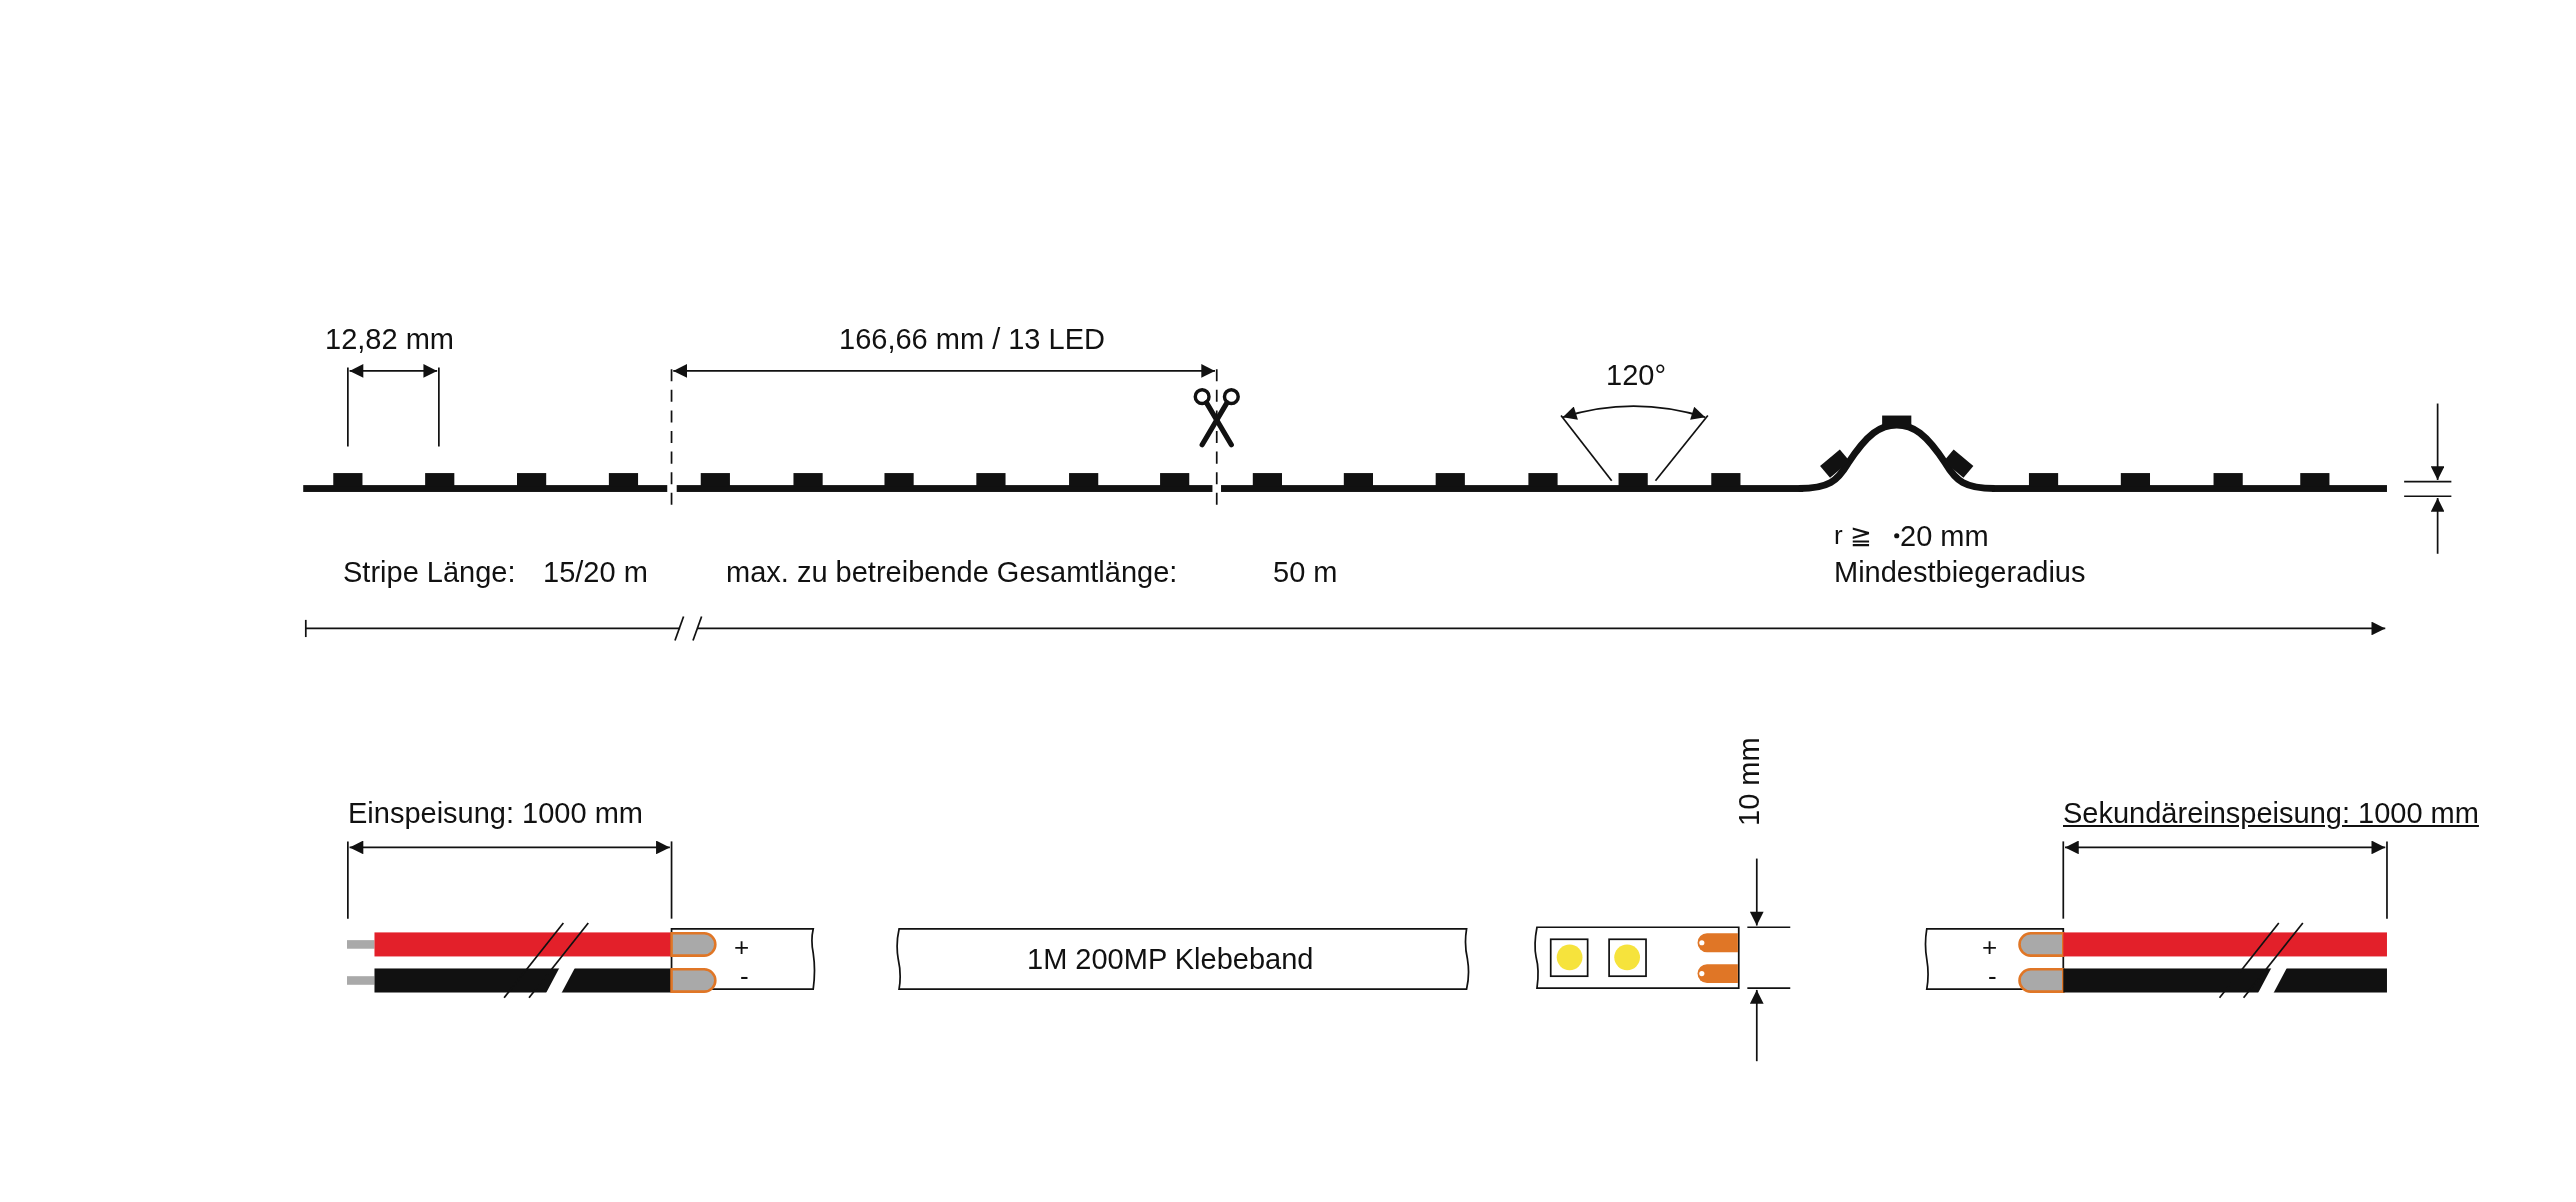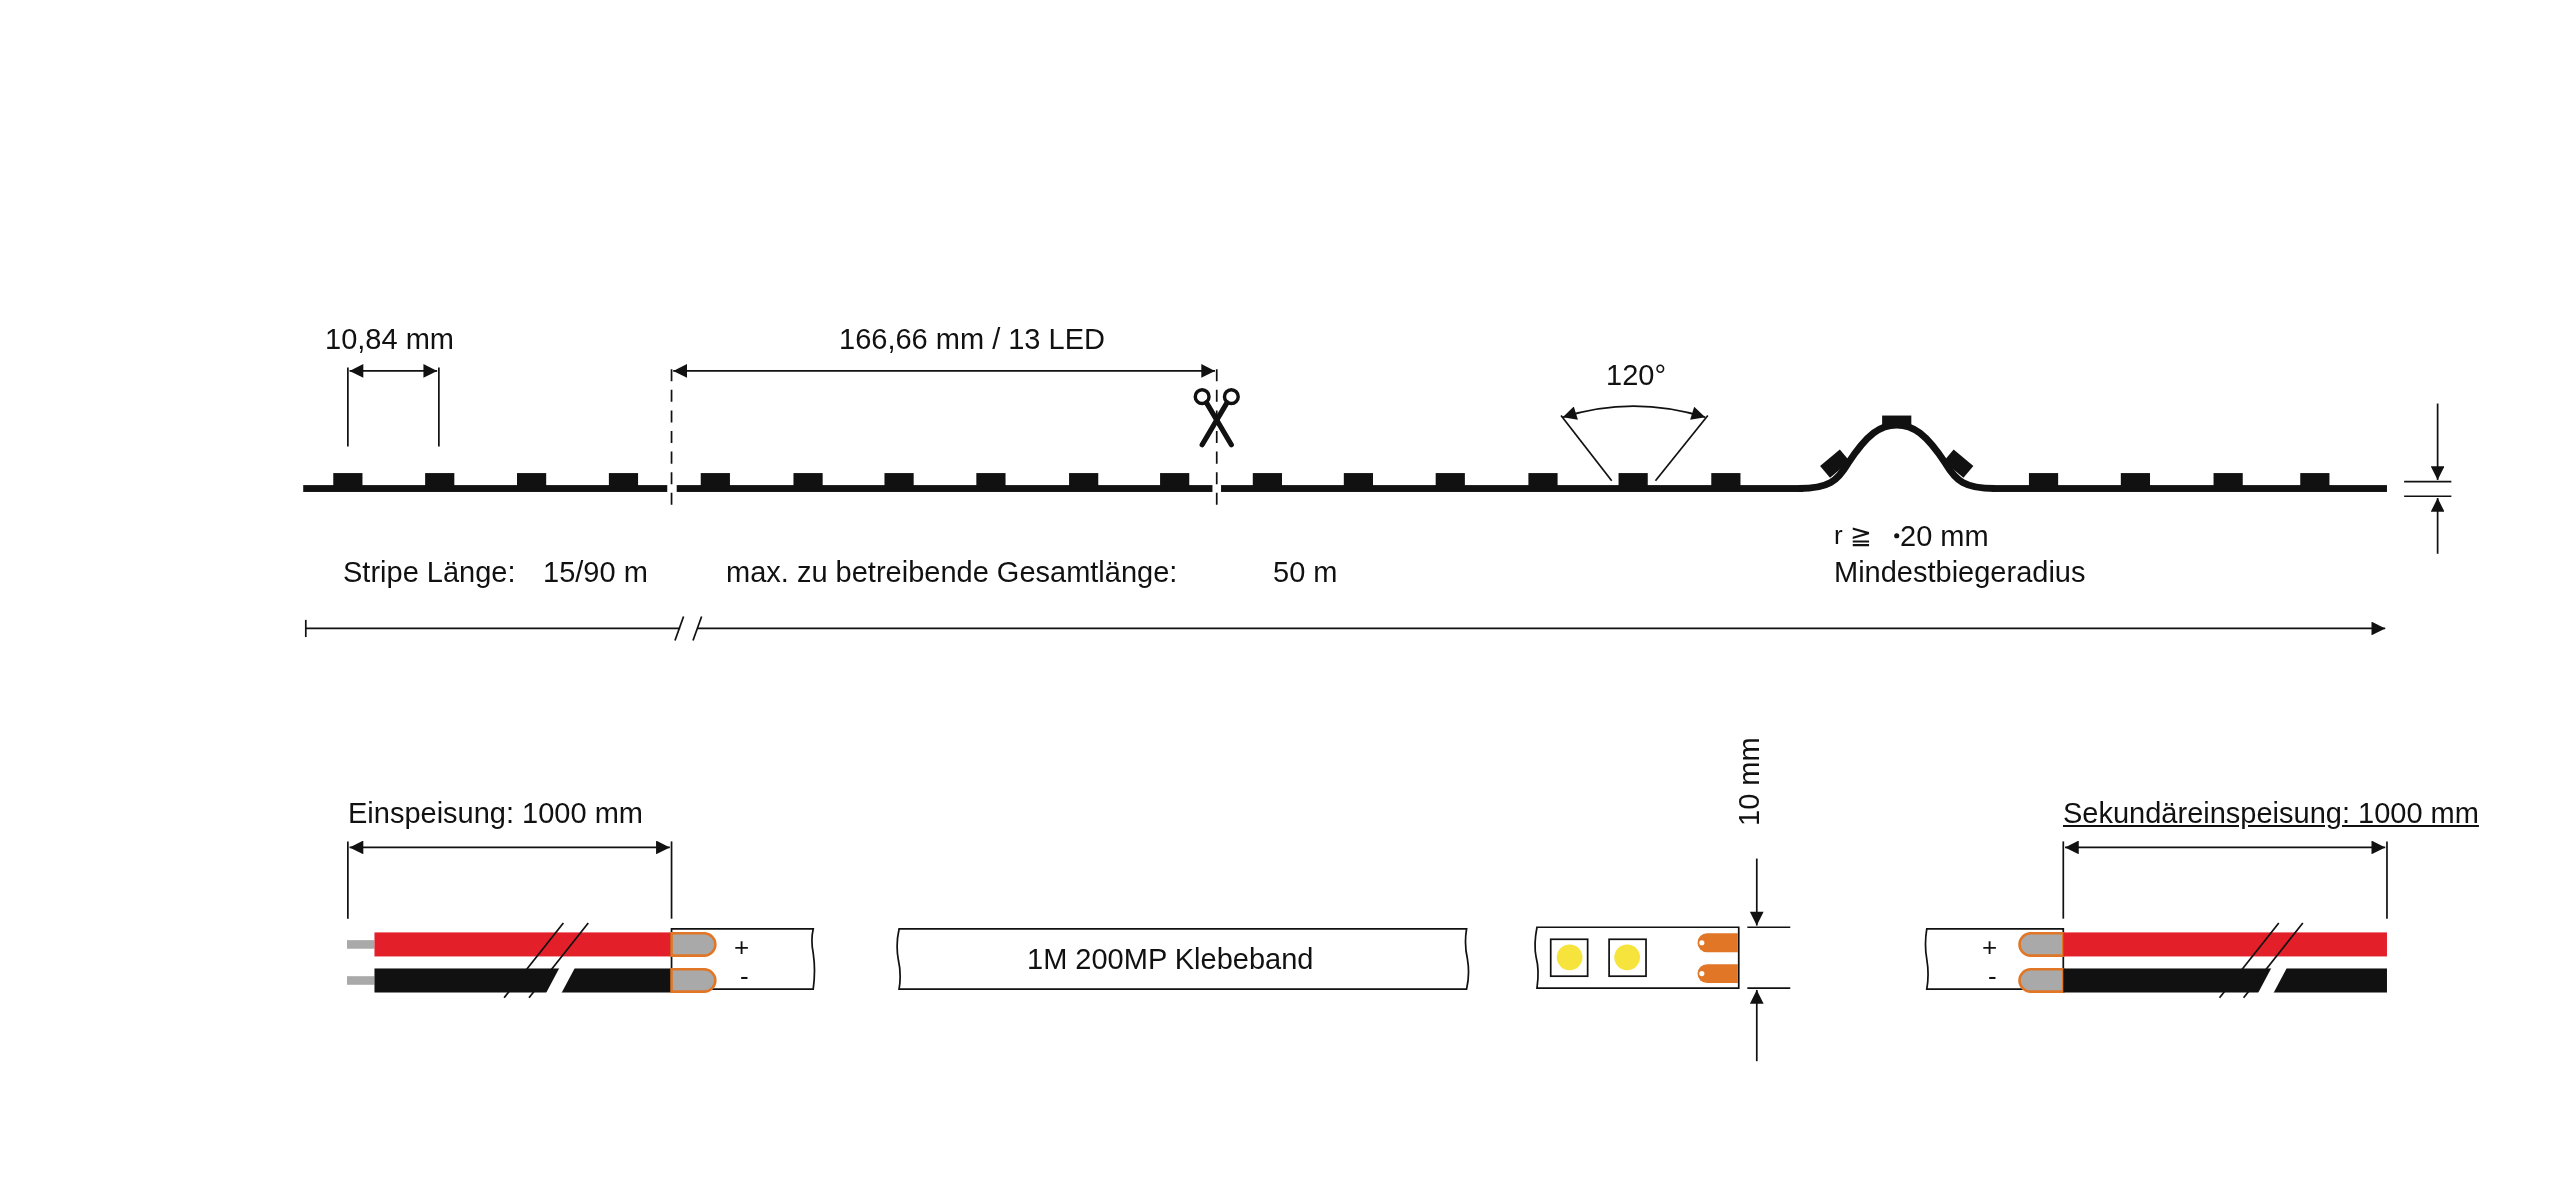--- a/index.html
+++ b/index.html
@@ -144,30 +144,30 @@
     <path d="M2403,1087 L2365,1087 A13,13 0 0 0 2365,1113 L2403,1113 Z" fill="#a9a9a9" stroke="#e07626" stroke-width="3"></path>
     <path d="M2403,1129 L2365,1129 A13,13 0 0 0 2365,1155 L2403,1155 Z" fill="#a9a9a9" stroke="#e07626" stroke-width="3"></path>
     <rect x="2403" y="1086" width="377" height="28" fill="#e3202a"></rect>
     <rect x="2403" y="1128" width="377" height="28" fill="#111"></rect>
     <polygon points="2652,1115 2670,1115 2646,1160 2628,1160" fill="#fff"></polygon>
     <line x1="2585" y1="1162" x2="2654" y2="1075" stroke="#111" stroke-width="2"></line>
     <line x1="2613" y1="1162" x2="2682" y2="1075" stroke="#111" stroke-width="2"></line>
   </g>
 </svg>
 
-<div class="lbl" style="left:325px; top:325px;">10,84 mm</div>
+<div class="lbl" style="left:325px; top:325px;">12,82 mm</div>
 <div class="lbl" style="left:792px; top:325px;margin-left:47px;">166,66 mm / 13 LED</div>
 <div class="lbl" style="left:1606px; top:325px;margin-top:36px;">120°</div>
 
 <div class="lbl" style="left:1834px; top:522px; font-size:26px;">r ≧</div>
 <div class="lbl" style="left:1900px; top:522px;">20 mm</div>
 <div class="lbl" style="left:1834px; top:558px;">Mindestbiegeradius</div>
 
 <div class="lbl" style="left:343px; top:558px;">Stripe Länge:</div>
-<div class="lbl" style="left:543px; top:558px;">15/90 m</div>
+<div class="lbl" style="left:543px; top:558px;">15/20 m</div>
 <div class="lbl" style="left:726px; top:558px;text-align:right;">max. zu betreibende Gesamtlänge:</div>
 <div class="lbl" style="left:1273px; top:558px;text-align:center;">50 m</div>
 
 <div class="lbl" style="left:348px; top:799px;">Einspeisung: 1000 mm</div>
 <div class="lbl" style="left:734px; top:934px; font-size:26px;">+</div>
 <div class="lbl" style="left:740px; top:963px; font-size:26px;">-</div>
 
 <div class="lbl" style="left:1027px; top:945px;">1M 200MP Klebeband</div>
 
 <div class="lbl-v" style="left:1735px; top:826px;">10 mm</div>

